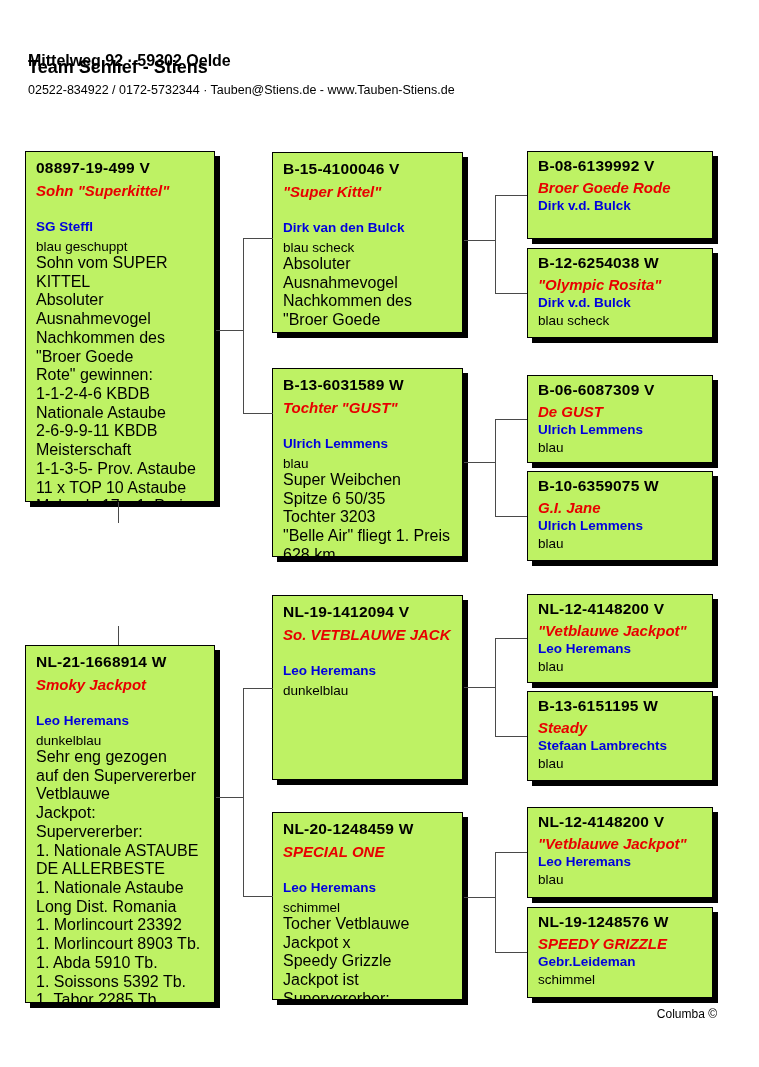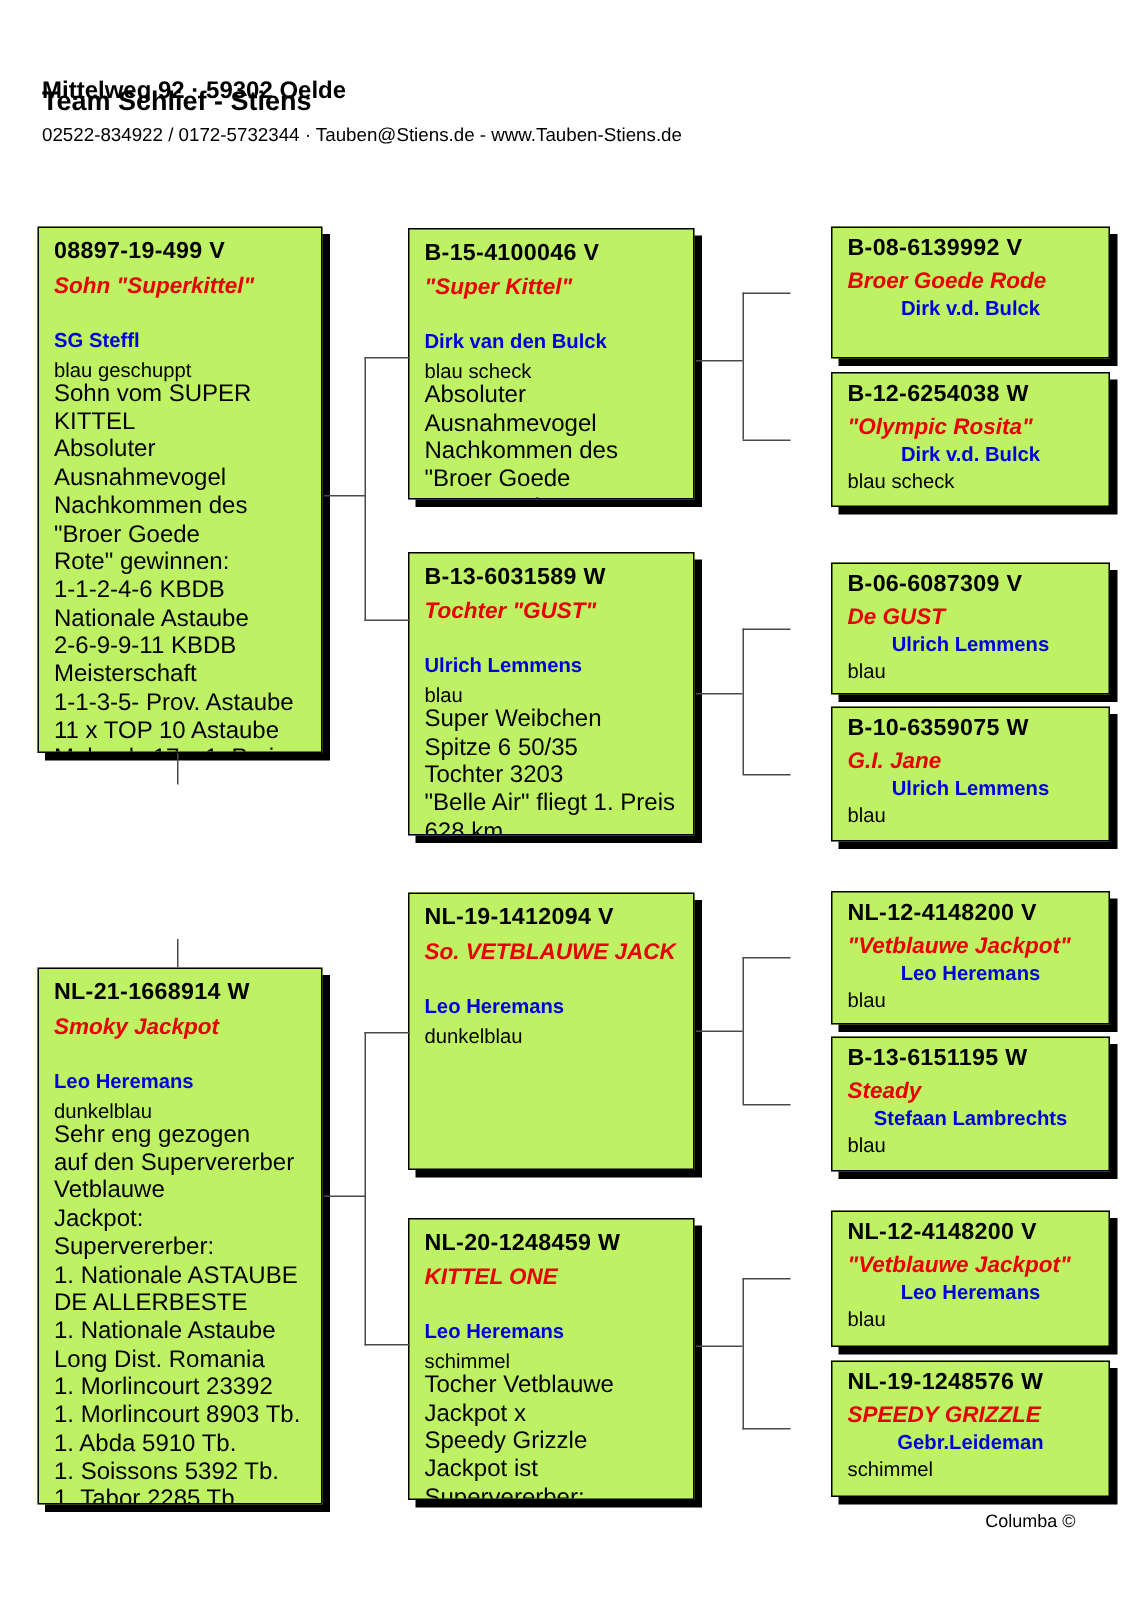--- a/index.html
+++ b/index.html
@@ -10,28 +10,28 @@
     overflow:hidden;
   }
   .hdr-team    { position:absolute; left:28px; top:17px;  font-size:18px; font-weight:bold;margin-top:40px; }
   .hdr-address { position:absolute; left:28px; top:52px;  font-size:16px; font-weight:bold; }
   .hdr-contact { position:absolute; left:28px; top:83px;  font-size:12.5px; font-weight:normal; }
 
   .box {
     position:absolute; background:#bef264; border:1.5px solid #000;
     box-shadow:5px 5px 0 #000; padding:7px 10px; overflow:hidden;
   }
-  .box.compact { padding:5px 10px;margin-left:27px; }
+  .box.compact { padding:5px 10px; }
   .ring    { font-size:15.5px; font-weight:bold; color:#000; letter-spacing:.2px; }
   .pname   { font-size:15px; font-weight:bold; font-style:italic; color:#e80000; margin-top:5px; }
   .breeder { font-size:13.5px; font-weight:bold; color:#0000dd; margin-top:20px; }
   .pcolor  { font-size:13.5px; color:#000; margin-top:5px; }
   .desc    { font-size:16px; line-height:1.17; margin-top:0; white-space:pre-line; }
   .compact .pname   { margin-top:4px; }
-  .compact .breeder { margin-top:2px;text-align:center; }
+  .compact .breeder { margin-top:2px; }
   .compact .pcolor  { margin-top:3px; }
 
   .subject {
     position:absolute; left:25px; top:523px; width:189px; height:103px;
     border:1px solid #666; background:#fff; padding:14px 12px;
   }
   .subject .legend {
     position:absolute; top:-9px; left:12px; background:#fff; padding:0 5px;
     font-size:13.5px; color:#000;
   }
@@ -130,21 +130,21 @@
 
   <div class="box" style="left:272px;top:595px;width:191px;height:185px">
     <div class="ring">NL-19-1412094 V</div>
     <div class="pname">So. VETBLAUWE JACK</div>
     <div class="breeder">Leo Heremans</div>
     <div class="pcolor">dunkelblau</div>
   </div>
 
   <div class="box" style="left:272px;top:812px;width:191px;height:188px">
     <div class="ring">NL-20-1248459 W</div>
-    <div class="pname">KITTEL ONE</div>
+    <div class="pname">SPECIAL ONE</div>
     <div class="breeder">Leo Heremans</div>
     <div class="pcolor">schimmel</div>
     <div class="desc">Tocher Vetblauwe Jackpot x
 Speedy Grizzle
 Jackpot ist Supervererber:
 1. Nationale ASTAUBE
 DE ALLERBESTE
 1. Nationale Astaube</div>
   </div>
 

